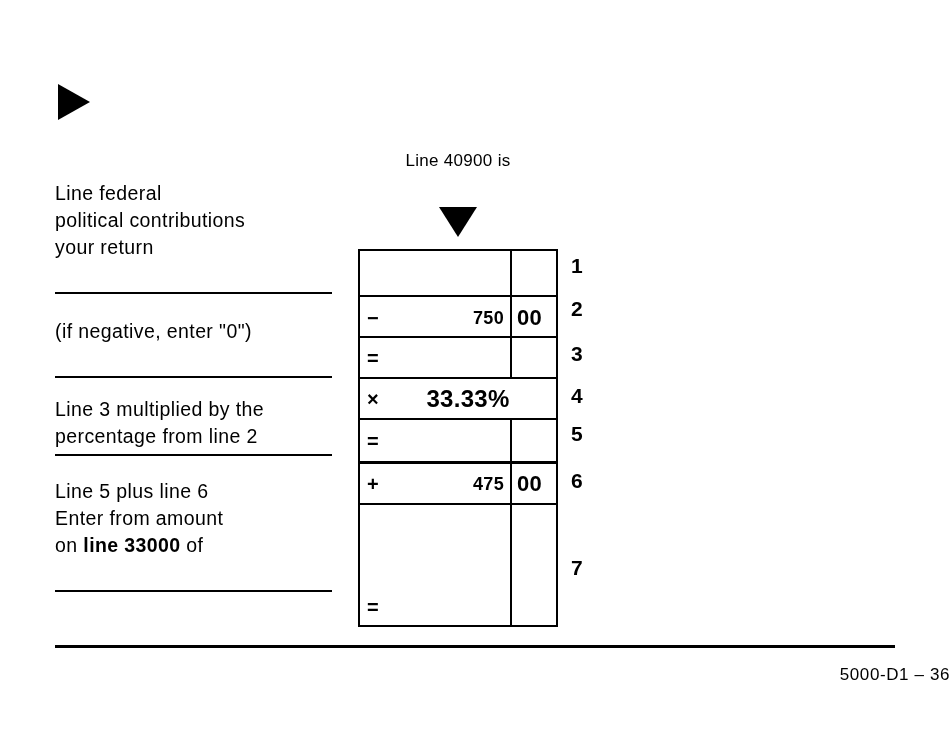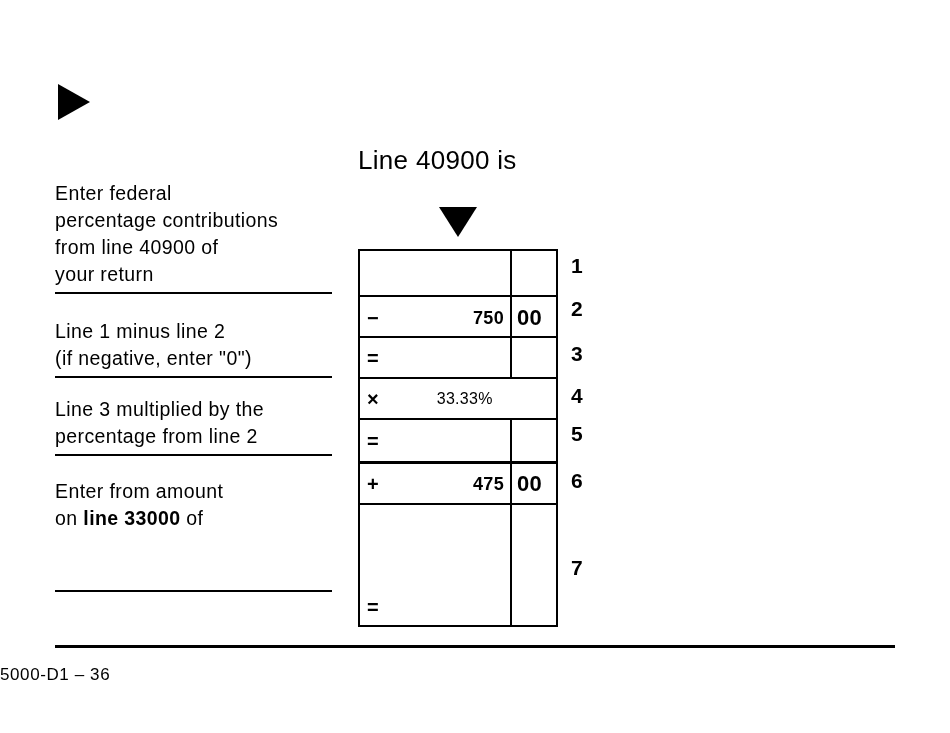--- a/index.html
+++ b/index.html
@@ -56,22 +56,22 @@
   #label-2 { top: 318px; }
   #label-3 { top: 396px; }
   #label-4 { top: 478px; }
 
   
   .table-note {
     position: absolute;
     left: 358px;
     top: 147px;
     width: 200px;
-    text-align: left;
-    font-size: 26px;
+    text-align: center;
+    font-size: 17px;
     line-height: 27px;
     letter-spacing: 0.3px;
   }
   .table-note b { font-weight: bold; }
 
   .marker-down {
     position: absolute;
     left: 439px;
     top: 207px;
     width: 0;
@@ -156,22 +156,22 @@
     font-size: 22px;
     font-weight: bold;
     letter-spacing: 0.3px;
     line-height: 1;
   }
   .pct {
     position: absolute;
     left: 50%;
     top: 50%;
     transform: translate(-38%, -50%);
-    font-size: 16px;
-    font-weight: normal;
+    font-size: 24px;
+    font-weight: bold;
     letter-spacing: 0.3px;
     line-height: 1;
     white-space: nowrap;
   }
 
   .h-short { height: 46px; }
   .h-std   { height: 41px; }
   .h-tall  { height: 120px; }
 
   
@@ -199,53 +199,52 @@
     top: 645px;
     width: 840px;
     height: 2.5px;
     background: #000000;
   }
   .footer-text {
     position: absolute;
     left: 0;
     top: 665px;
     width: 950px;
-    text-align: left;
+    text-align: right;
     font-size: 17px;
     letter-spacing: 0.6px;
   }
 </style>
 </head>
 <body>
 
 <div id="page">
 
   <div class="marker-right"></div>
 
   <div class="label-block" id="label-1">
-    <div class="label-line">Enter federal</div>
-    <div class="label-line">percentage contributions</div>
-    <div class="label-line">from line 40900 of</div>
+    <div class="label-line">Line federal</div>
+    <div class="label-line">political contributions</div>
     <div class="label-line">your return</div>
     <div class="rule" style="top:112px"></div>
   </div>
 
   <div class="label-block" id="label-2">
-    <div class="label-line">Line 1 minus line 2</div>
     <div class="label-line">(if negative, enter "0")</div>
     <div class="rule" style="top:58px"></div>
   </div>
 
   <div class="label-block" id="label-3">
     <div class="label-line">Line 3 multiplied by the</div>
     <div class="label-line">percentage from line 2</div>
     <div class="rule" style="top:58px"></div>
   </div>
 
   <div class="label-block" id="label-4">
+    <div class="label-line">Line 5 plus line 6</div>
     <div class="label-line">Enter from amount</div>
     <div class="label-line"><span>on </span><b>line 33000</b><span> of</span></div>
     <div class="rule" style="top:112px"></div>
   </div>
 
   <div class="table-note">
     <div>Line 40900 is</div>
   </div>
   <div class="marker-down"></div>
 

